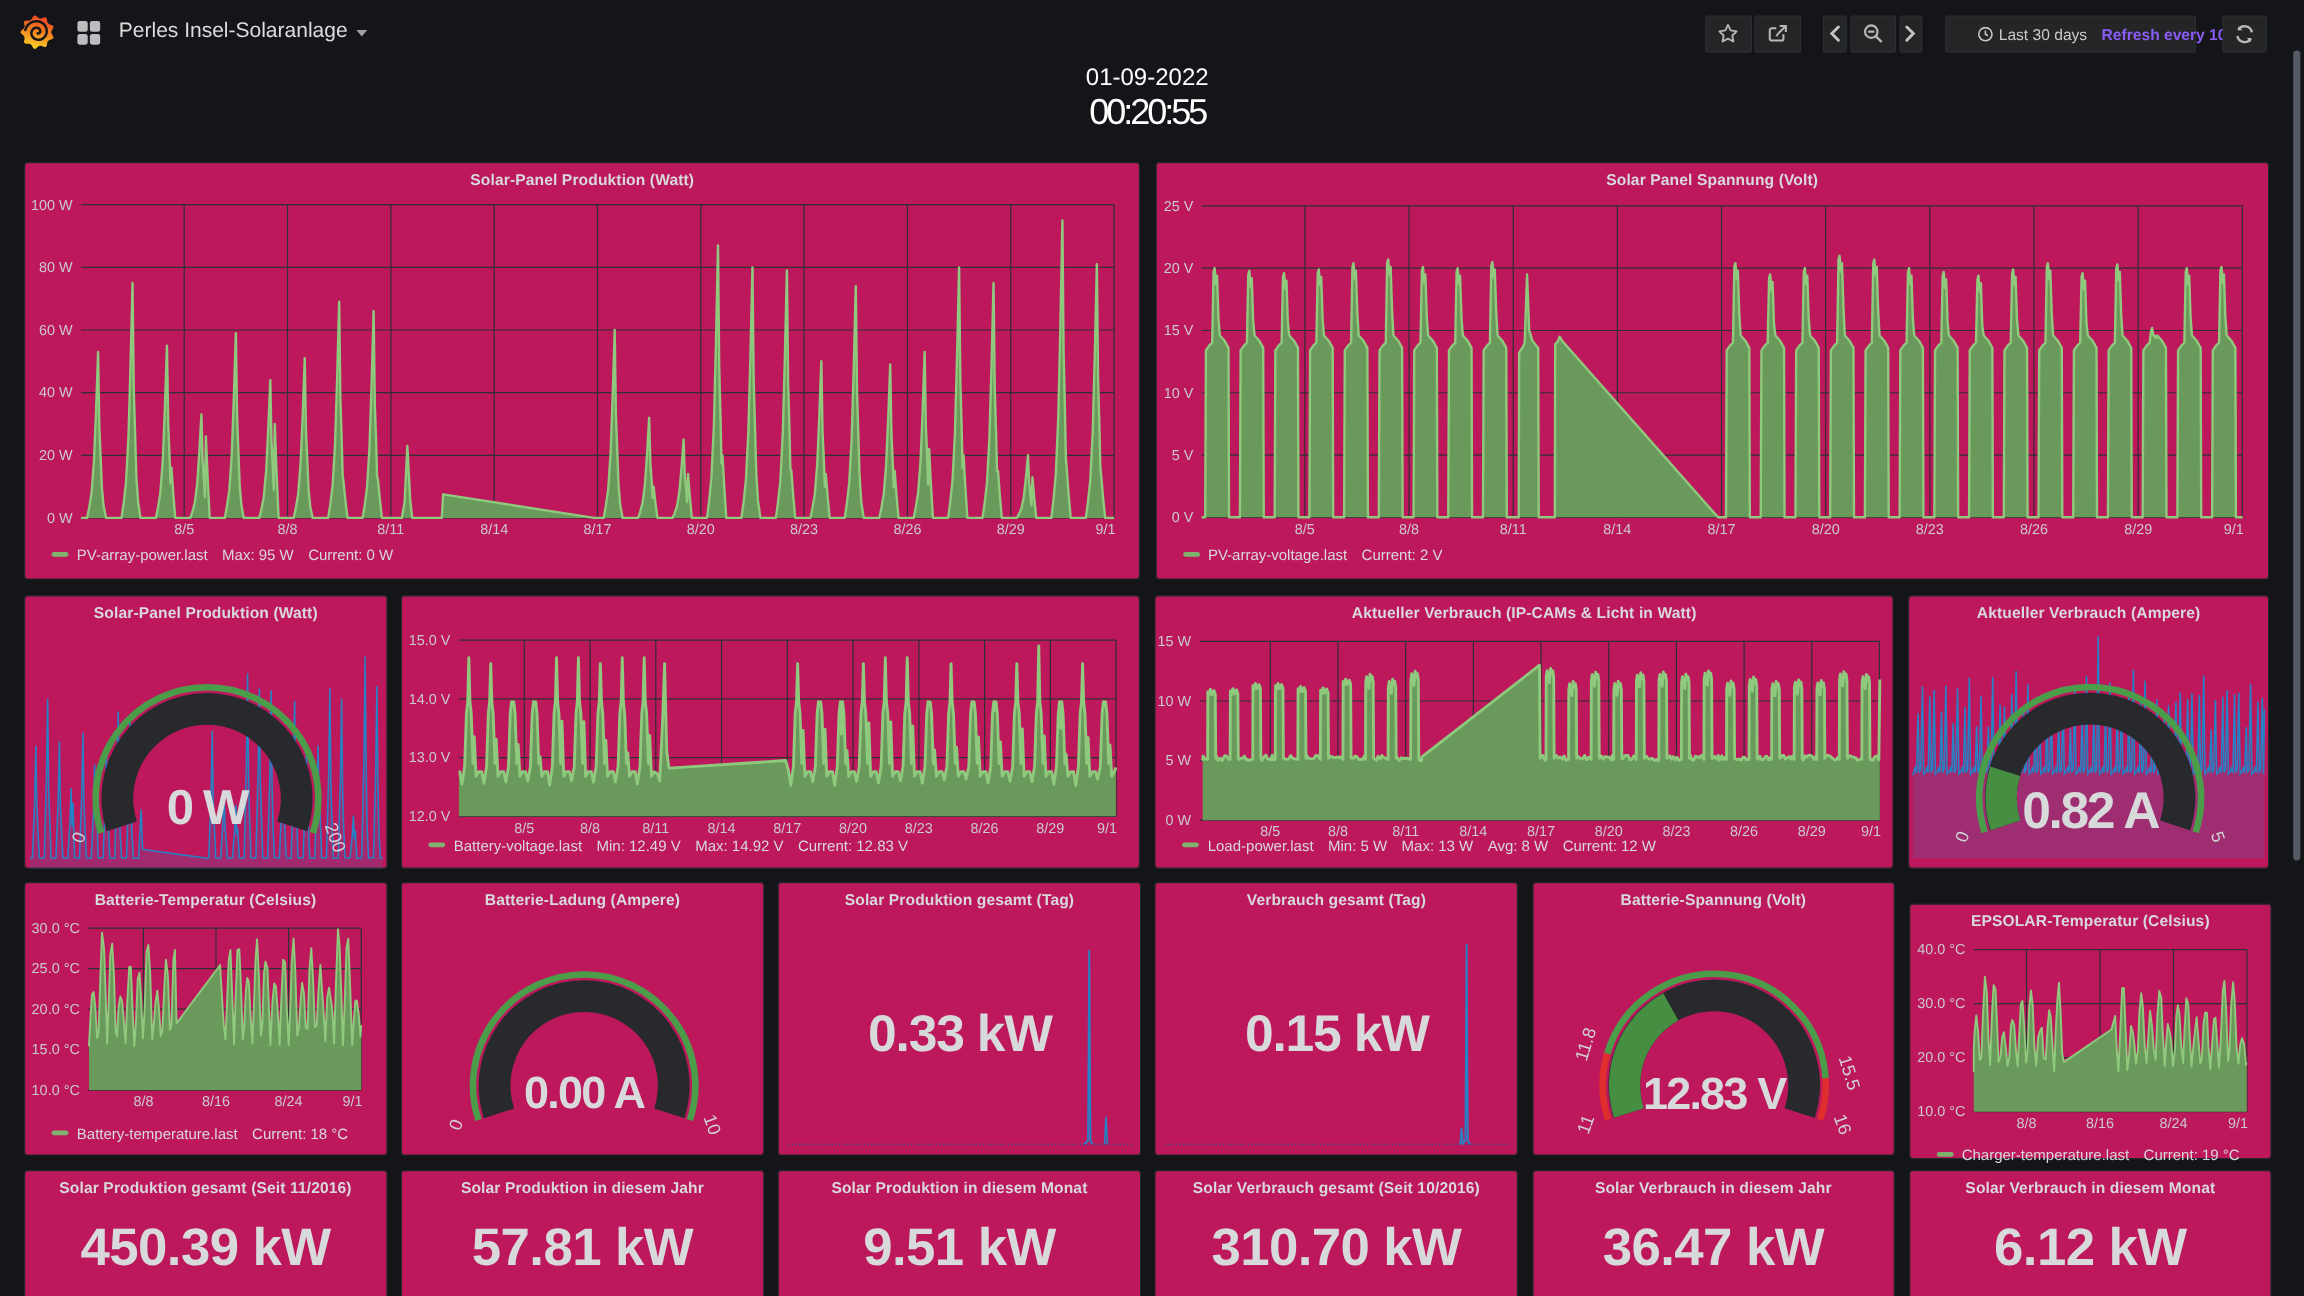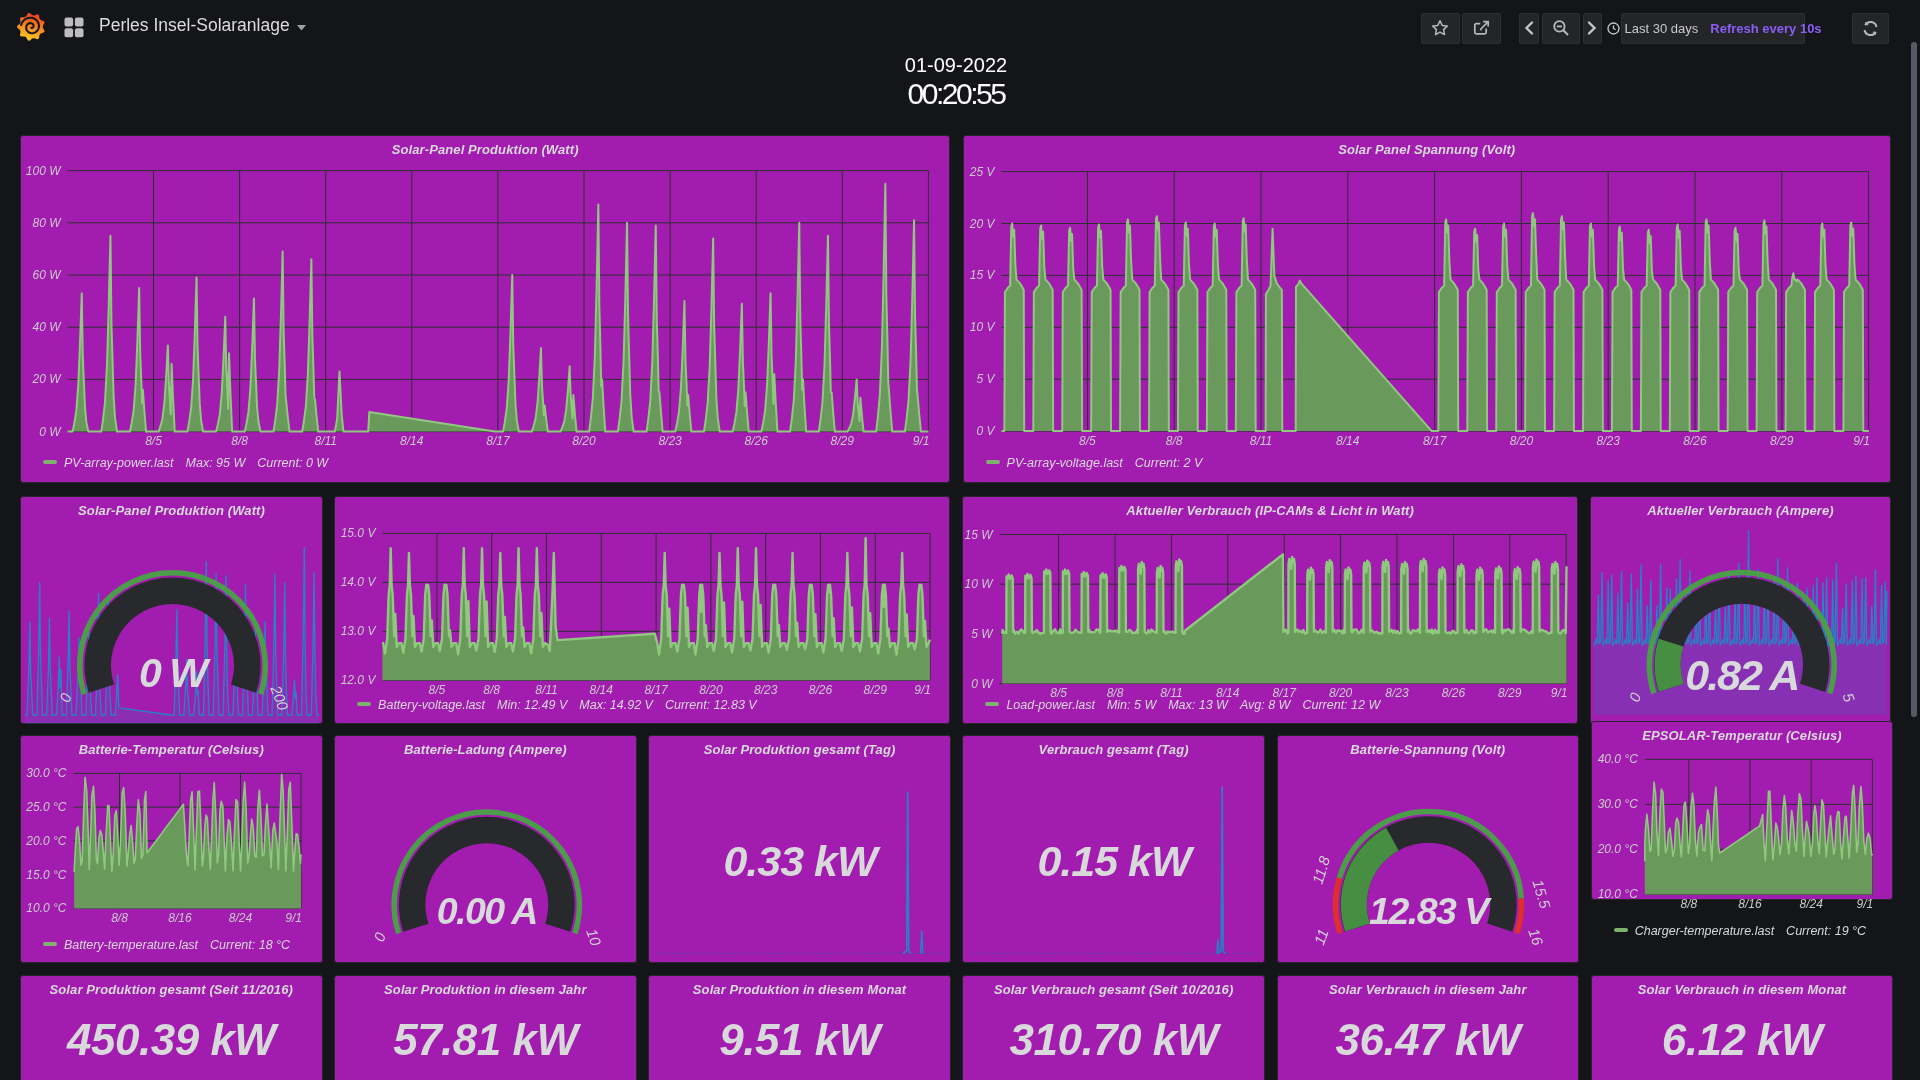--- a/index.html
+++ b/index.html
@@ -1,16 +1,16 @@
 <!DOCTYPE html>
 <html><head><meta charset="utf-8"><style>
 * { margin:0; padding:0; box-sizing:border-box; }
 html,body { width:1920px; height:1080px; background:#141518; overflow:hidden;
   font-family:"Liberation Sans", sans-serif; }
-.panel { position:absolute; background:#a21caf; border:1px solid #26272a; border-radius:3px;font-style:italic; }
+.panel { position:absolute; background:#be185d; border:1px solid #26272a; border-radius:3px; }
 .panel > svg { position:absolute; left:0; top:0; }
 .ptitle { position:absolute; left:0; right:0; top:6px; text-align:center; color:#d8d9da;
   font-size:13px; font-weight:bold; letter-spacing:0.1px; z-index:5; }
 .ax { font-family:"Liberation Sans",sans-serif; font-size:12px; fill:#c9cacb; }
 .glab { font-family:"Liberation Sans",sans-serif; font-size:15px; fill:#d0d1d2; }
 .gval { font-family:"Liberation Sans",sans-serif; font-weight:bold; fill:#d8d9da; }
 .bigval { font-family:"Liberation Sans",sans-serif; font-size:43px; font-weight:bold; fill:#d8d9da; letter-spacing:-1px; }
 .legend { position:absolute; color:#d8d9da; font-size:12.5px; white-space:nowrap; }
 .licon { display:inline-block; width:14px; height:4px; border-radius:2px; background:#7eb26d; vertical-align:3px; margin-right:7px; }
 .lv { margin-right:12px; }
@@ -75,21 +75,21 @@
         <circle cx="7.4" cy="7.4" r="5.2" fill="none" stroke="#b7b8ba" stroke-width="1.8"></circle>
         <line x1="4.8" y1="7.4" x2="10" y2="7.4" stroke="#b7b8ba" stroke-width="1.8"></line>
         <line x1="11.3" y1="11.3" x2="16" y2="16" stroke="#b7b8ba" stroke-width="2"></line>
       </svg>
     </div>
   <div class="navbtn" style="left:1582.6px;width:19.3px">
       <svg width="10" height="14" viewBox="0 0 10 14">
         <path d="M2 1.5 L7.5 7 L2 12.5" fill="none" stroke="#c3c4c6" stroke-width="2.4" stroke-linecap="round"></path>
       </svg>
     </div>
-  <div class="navbtn timebtn" style="left:1620.6px;width:184px;justify-content:center;padding-left:3px;white-space:nowrap">
+  <div class="navbtn timebtn" style="left:1620.6px;width:209px;justify-content:space-between;padding-left:26px;white-space:nowrap">
       <svg width="13" height="13" viewBox="0 0 13 13" style="flex:none">
         <circle cx="6.5" cy="6.5" r="5.5" fill="none" stroke="#c9c9cb" stroke-width="1.3"></circle>
         <path d="M6.5 3.4 V6.5 L8.6 7.8" fill="none" stroke="#c9c9cb" stroke-width="1.3"></path>
       </svg>
       <span class="timetxt" style="margin-left:5px">Last 30 days</span>
       <span class="refreshtxt" style="margin-left:12px">Refresh every 10s</span>
     </div>
   <div class="navbtn" style="left:1852.4px;width:36.5px">
       <svg width="17" height="17" viewBox="0 0 17 17">
         <path d="M14.5 7 A 6.1 6.1 0 0 0 3.2 5" fill="none" stroke="#b7b8ba" stroke-width="2"></path>
@@ -342,21 +342,21 @@
       <path d="M 62.10 197.12 A 92.95 92.95 0 0 1 61.41 141.91" fill="none" stroke="#e02d2d" stroke-width="5.5"></path>
       <path d="M 61.41 141.91 A 92.95 92.95 0 0 1 243.27 162.56" fill="none" stroke="#4c9d4a" stroke-width="5.5"></path>
       <path d="M 243.27 162.56 A 92.95 92.95 0 0 1 238.90 197.12" fill="none" stroke="#e02d2d" stroke-width="5.5"></path>
       <text x="48.2" y="202.7" class="glab" text-anchor="middle" transform="rotate(-70 48.2 202.7)">11</text>
       <text x="252.8" y="202.7" class="glab" text-anchor="middle" transform="rotate(70 252.8 202.7)">16</text>
       <text x="48.2" y="135.6" class="glab" text-anchor="middle" transform="rotate(-73 48.2 135.6)">11.8</text>
       <text x="258.4" y="159.5" class="glab" text-anchor="middle" transform="rotate(73 258.4 159.5)">15.5</text>
       <text x="150.5" y="187.8" class="gval" style="font-size:37.5px;letter-spacing:-1.5px" text-anchor="middle">12.83 V</text>
     </svg>
   </div>
-<div class="panel" style="left:1590.7px;top:721px;width:302.5px;height:179px">
+<div class="panel" style="left:1590.7px;top:753px;width:302.5px;height:213px">
     <div class="ptitle">EPSOLAR-Temperatur (Celsius)</div>
     <svg width="303" height="228">
       <line x1="52.8" y1="37.40" x2="280.3" y2="37.40" stroke="#2f2f32" stroke-width="1"></line>
       <line x1="52.8" y1="82.40" x2="280.3" y2="82.40" stroke="#2f2f32" stroke-width="1"></line>
       <line x1="52.8" y1="127.40" x2="280.3" y2="127.40" stroke="#2f2f32" stroke-width="1"></line>
       <line x1="52.8" y1="172.40" x2="280.3" y2="172.40" stroke="#2f2f32" stroke-width="1"></line>
       <line x1="96.80" y1="37.4" x2="96.80" y2="172.4" stroke="#2f2f32" stroke-width="1"></line>
       <line x1="158.00" y1="37.4" x2="158.00" y2="172.4" stroke="#2f2f32" stroke-width="1"></line>
       <line x1="219.20" y1="37.4" x2="219.20" y2="172.4" stroke="#2f2f32" stroke-width="1"></line>
       <line x1="280.40" y1="37.4" x2="280.40" y2="172.4" stroke="#2f2f32" stroke-width="1"></line>

